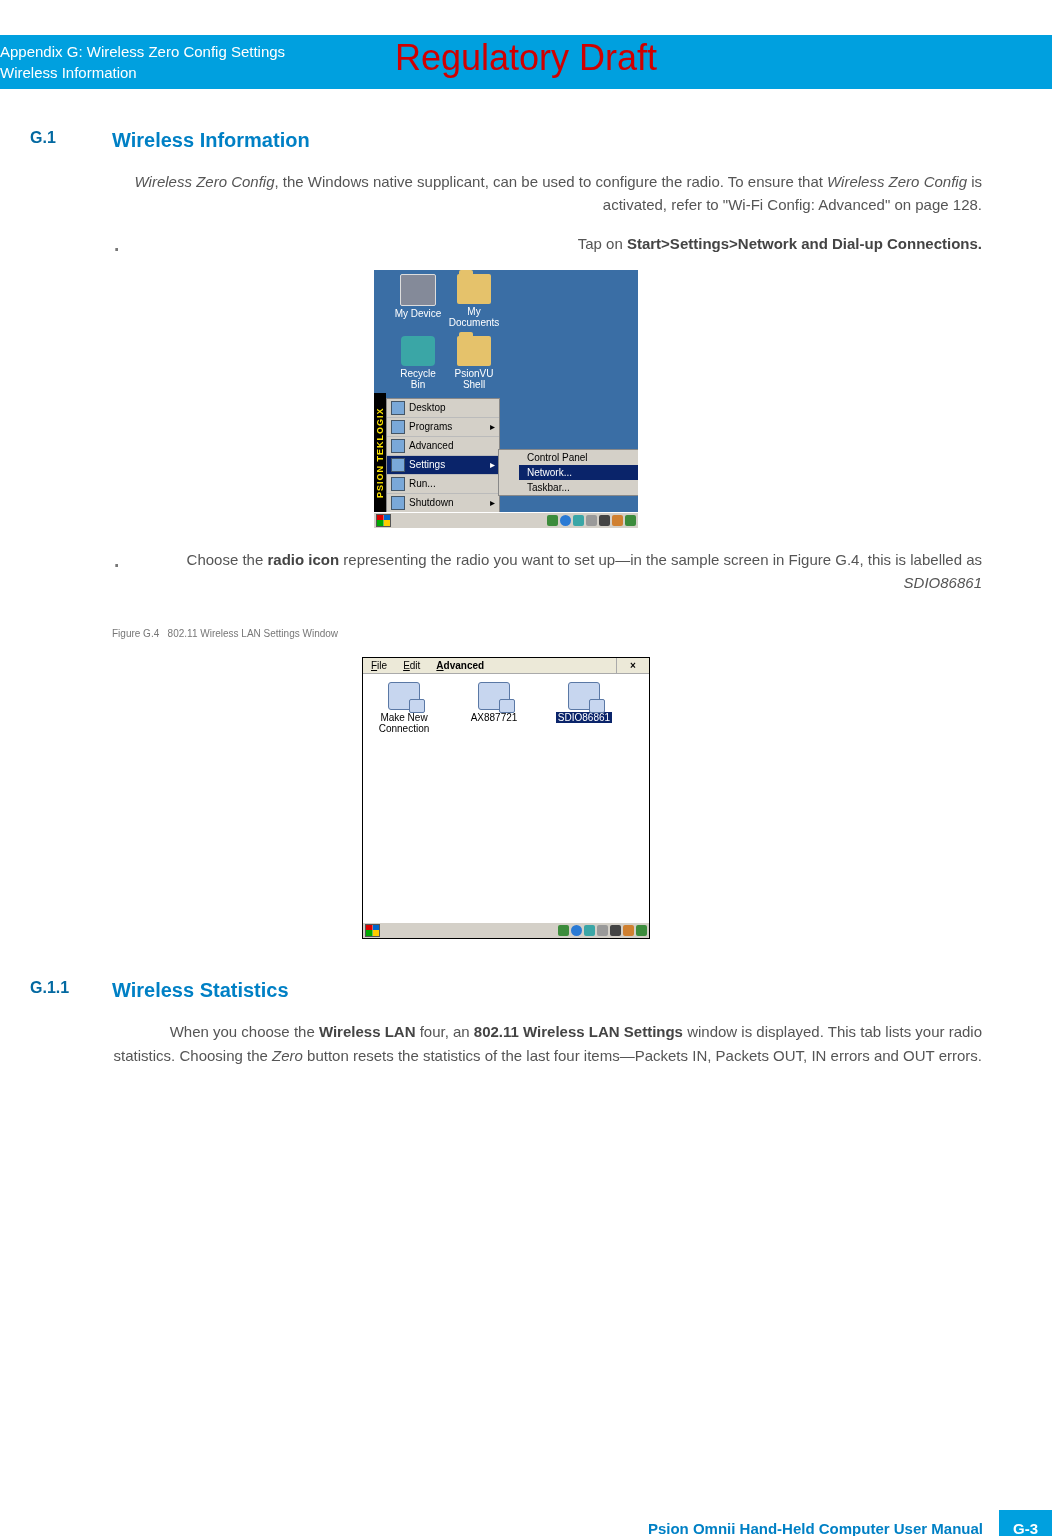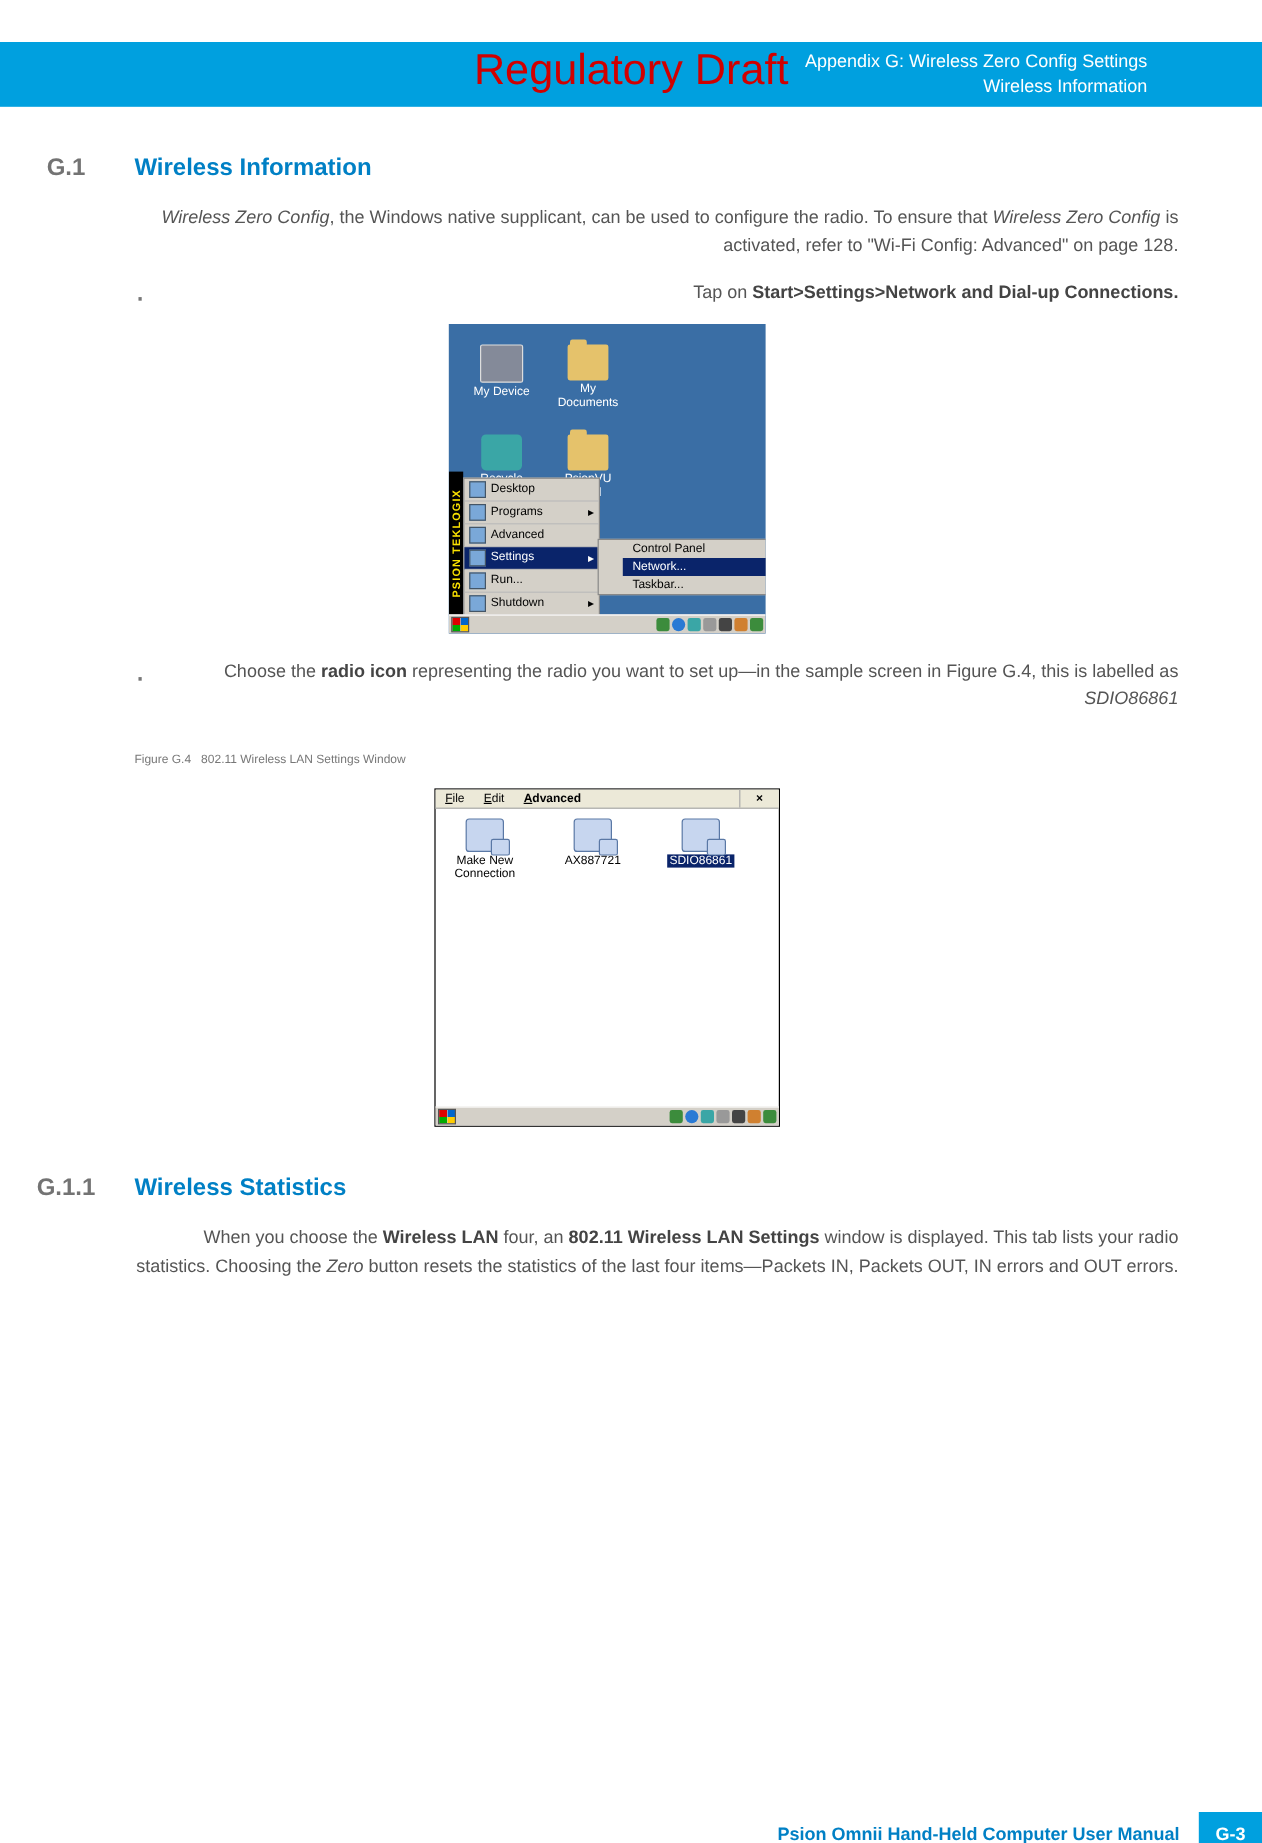--- a/index.html
+++ b/index.html
@@ -22,41 +22,40 @@
     left: 0;
     right: 0;
     text-align: center;
     font-size: 36px;
     color: #d00000;
     font-family: Liberation Sans, sans-serif;
   }
   .header-bar {
     background: #00a0df;
     color: #ffffff;
-    text-align: right;
     padding: 6px 96px 6px 0;
     margin-top: 35px;
     font-size: 15px;
     line-height: 1.4;
   }
   .content {
     padding: 40px 70px 0 30px;
   }
   .section-row {
     display: flex;
     gap: 32px;
     margin-bottom: 18px;
   }
   .section-num {
     width: 50px;
-    color: #737373;
+    color: #0369a1;
     font-weight: bold;
-    font-size: 20px;
+    font-size: 16px;
     flex-shrink: 0;
-    text-align: center;
+    text-align: left;
   }
   .section-title {
     color: #0080c5;
     font-weight: bold;
     font-size: 20px;
   }
   .indent-body {
     margin-left: 82px;
     font-size: 15px;
     color: #555;
@@ -88,21 +87,21 @@
   .shot1 {
     width: 264px;
     height: 258px;
     background: #3a6ea5;
     margin: 14px auto 20px auto;
     position: relative;
     font-size: 10px;
     color: #fff;
     overflow: hidden;
   }
-  .desk-grid { display:flex; gap:20px; padding:17px 10px 0 18px; }
+  .desk-grid { display:flex; gap:4px; padding:4px 10px 0 18px; }
   .desk-icon { text-align:center; width:52px; }
   .desk-icon .ic { width:34px; height:30px; margin:0 auto 2px auto; background:#e5c26b; border-radius:2px; position:relative; }
   .desk-icon .ic.device { background:#848a99; border:1px solid #ddd; }
   .desk-icon .ic.folder::before{content:"";position:absolute;top:-4px;left:2px;width:14px;height:6px;background:#e5c26b;border-radius:2px 2px 0 0;}
   .desk-icon .ic.bin{background:#3aa6a6;border-radius:4px;}
   .shot1 .sidebar {
     position:absolute; left:0; bottom:15px; width:12px; height:120px;
     background:#000; color:#fbe200; writing-mode:vertical-rl; transform:rotate(180deg);
     font-size:9px; text-align:center; letter-spacing:1px; font-weight:bold;
     display:flex; align-items:center; justify-content:center;

